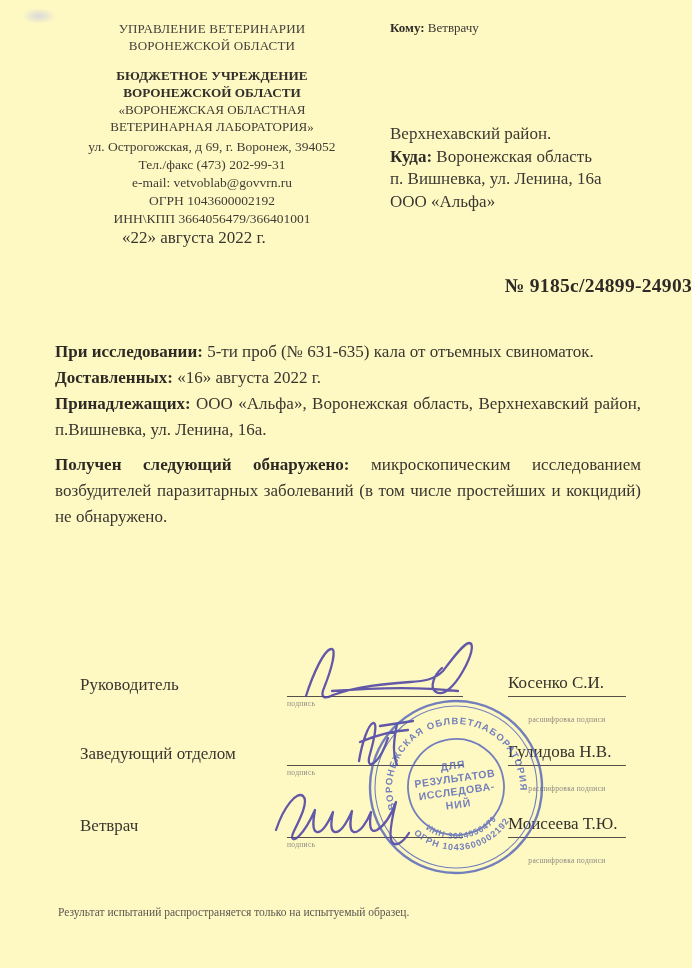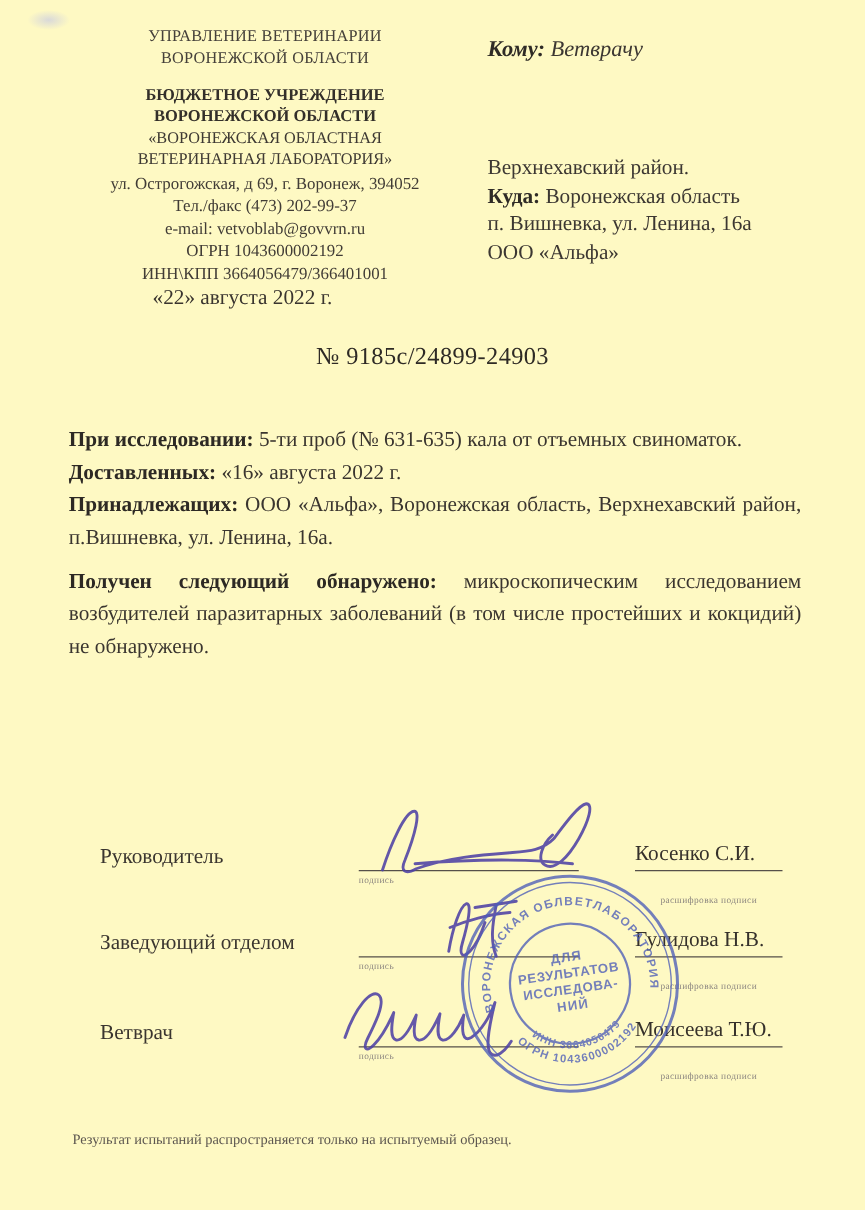--- a/index.html
+++ b/index.html
@@ -13,27 +13,27 @@
   .abs { position:absolute; }
   
   .letterhead { left:38px; top:20px; width:348px; text-align:center; }
   .lh-top { font-size:13px; line-height:17px; letter-spacing:.2px; color:#45403a; }
   .lh-bold { font-size:13.2px; line-height:17px; font-weight:bold; color:#332f2a; }
   .lh-name { font-size:13px; line-height:17px; color:#3e3933; }
   .lh-addr { font-size:13.5px; line-height:18px; color:#413c36; }
   .gap14 { height:13px; } .gap4 { height:3px; }
   .doc-date { left:122px; top:228px; font-size:17px; color:#3a352f; }
   
-  .to-line { left:390px; top:28px; width:290px; font-size:18px; line-height:23px;font-style:italic; }
+  .to-line { left:390px; top:16px; width:290px; font-size:13px; line-height:23px; }
   .kuda { left:390px; top:123px; width:296px; font-size:17px; line-height:22.5px; }
   .lbl { font-weight:bold; color:#2f2b26; }
   
   .title { left:0; top:271px; width:100%; text-align:center; color:#2e2a25; }
   .title-l1 { font-size:17.5px; font-weight:bold; letter-spacing:.2px; }
-  .title-l2 { font-size:19.5px; font-weight:normal; margin-top:4px; letter-spacing:.3px; }
+  .title-l2 { font-size:19.5px; font-weight:bold; margin-top:4px; letter-spacing:.3px;text-align:right; }
   
   .body-text { left:55px; top:339px; width:586px; font-size:17px; line-height:26px;
     text-align:justify; text-align-last:left; color:#3a352f; }
   .body-text p { margin:0; }
   .p-break { margin-top:9px !important; }
   .body-text b { color:#2d2924; }
   
   .sig-row { position:absolute; left:0; width:689px; height:48px; }
   .sig-role { position:absolute; left:80px; top:7px; font-size:17px; color:#3a352f; }
   .sig-line { position:absolute; left:287px; top:0; width:176px; height:29px;
@@ -62,21 +62,21 @@
   <div class="abs letterhead">
     <div class="lh-top">УПРАВЛЕНИЕ ВЕТЕРИНАРИИ</div>
     <div class="lh-top">ВОРОНЕЖСКОЙ ОБЛАСТИ</div>
     <div class="gap14"></div>
     <div class="lh-bold">БЮДЖЕТНОЕ УЧРЕЖДЕНИЕ</div>
     <div class="lh-bold">ВОРОНЕЖСКОЙ ОБЛАСТИ</div>
     <div class="lh-name">«ВОРОНЕЖСКАЯ ОБЛАСТНАЯ</div>
     <div class="lh-name">ВЕТЕРИНАРНАЯ ЛАБОРАТОРИЯ»</div>
     <div class="gap4"></div>
     <div class="lh-addr">ул. Острогожская, д 69, г. Воронеж, 394052</div>
-    <div class="lh-addr">Тел./факс  (473) 202-99-37</div>
+    <div class="lh-addr">Тел./факс  (473) 202-99-31</div>
     <div class="lh-addr">e-mail: vetvoblab@govvrn.ru</div>
     <div class="lh-addr">ОГРН 1043600002192</div>
     <div class="lh-addr">ИНН\КПП 3664056479/366401001</div>
   </div>
 
   <div class="abs doc-date">«22» августа 2022 г.</div>
 
   <div class="abs to-line">
     <span class="lbl">Кому:</span>
     <span>Ветврачу</span>

